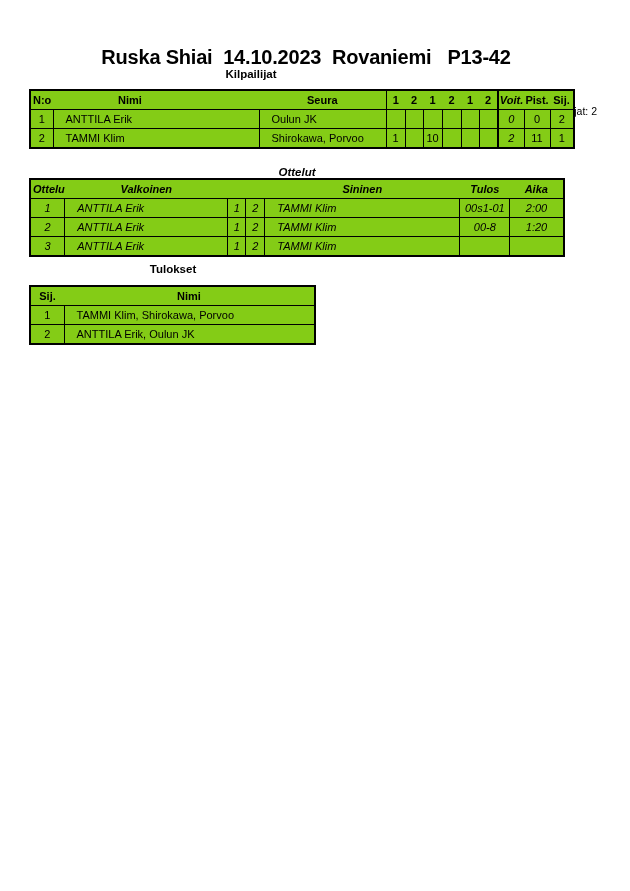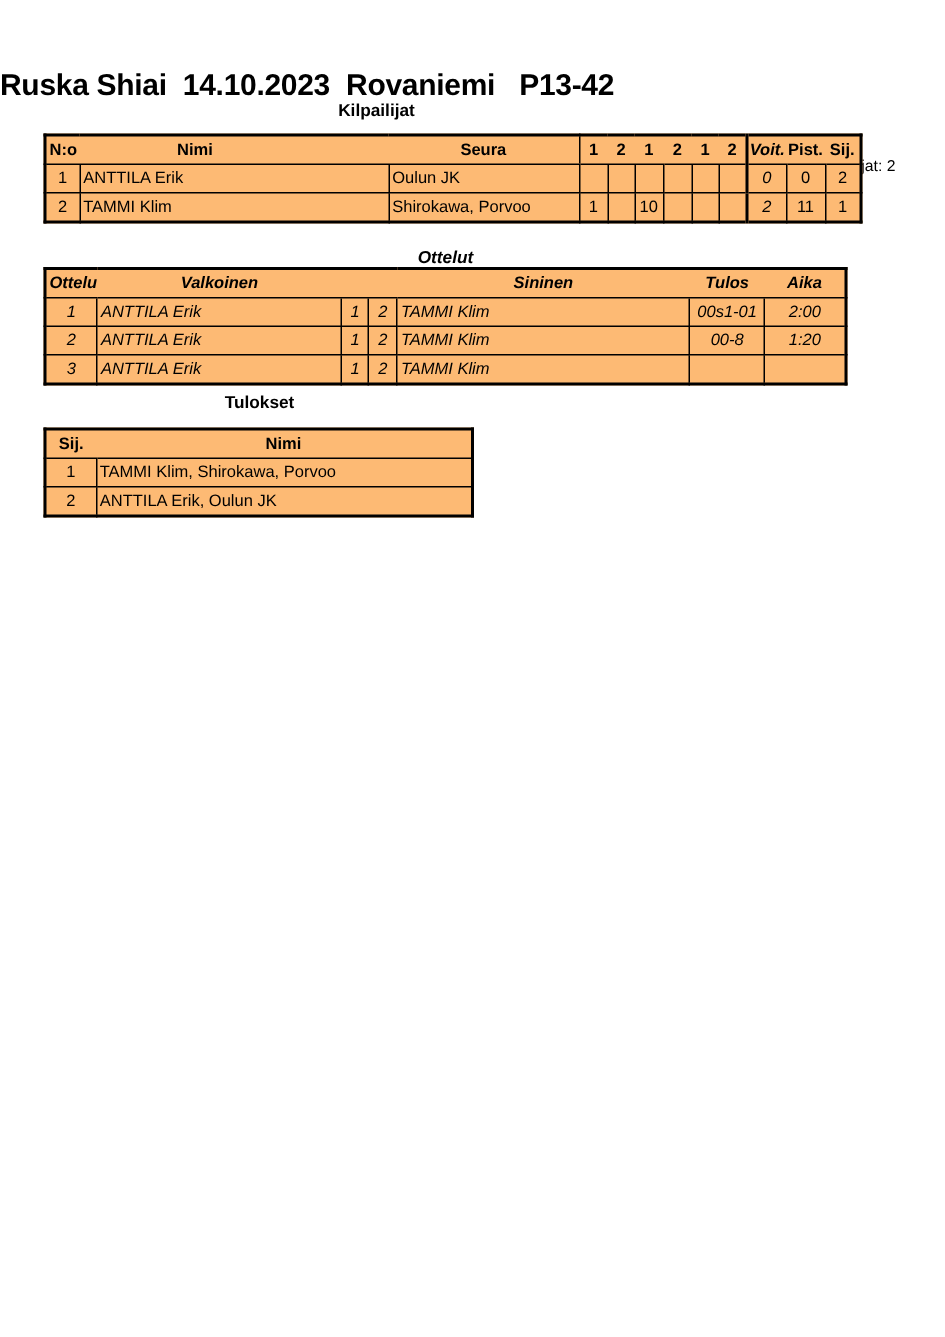--- a/index.html
+++ b/index.html
@@ -9,58 +9,58 @@
     color: #000000;
     font-family: "Liberation Sans", sans-serif;
     position: relative;
     overflow: hidden;
   }
   .abs { position: absolute; }
 
   .page-title {
     top: 46px; left: 0; width: 612px;
     font-size: 20px; font-weight: bold;
-    white-space: pre;
+    text-align: center; white-space: pre;
     letter-spacing: -0.2px;
   }
   .section-title {
     font-size: 11.5px; font-weight: bold;
     text-align: center; width: 200px;
   }
   .subtitle-kilpailijat { top: 68px; left: 151px; }
   .title-ottelut  { top: 166px; left: 197px; font-style: italic; }
   .title-tulokset { top: 263px; left: 73px; }
   .competitor-count {
     top: 69px; left: 447px; width: 150px;
     font-size: 10.5px; text-align: right; margin-top: 36px;
   }
 
   table {
     position: absolute;
     border-collapse: collapse;
     table-layout: fixed;
     border: 2px solid #000;
-    background: #fdba74;
+    background: #84cc16;
   }
   th, td {
     font-size: 11px;
     height: 18px;
     padding: 0;
     vertical-align: middle;
     white-space: nowrap;
     text-align: center;
     overflow: visible;
   }
   th {
     font-weight: bold;
     border: 0;
     border-bottom: 1px solid #000;
   }
   td { border: 1px solid #000; }
-  td.l { text-align: left; padding-left: 2px; }
+  td.l { text-align: left; padding-left: 12px; }
   th.hl { text-align: left; padding-left: 2px; }
   .divL  { border-left: 1px solid #000; }
   .thickL { border-left: 2px solid #000 !important; font-style: italic; }
   .t1 { left: 29px; top: 89px; }
   .t1 th.nimi-h { padding-right: 52px; }
   .t2 { left: 29px; top: 178px; font-style: italic; }
   .t3 { left: 29px; top: 285px; }
 </style>
 </head>
 <body>

